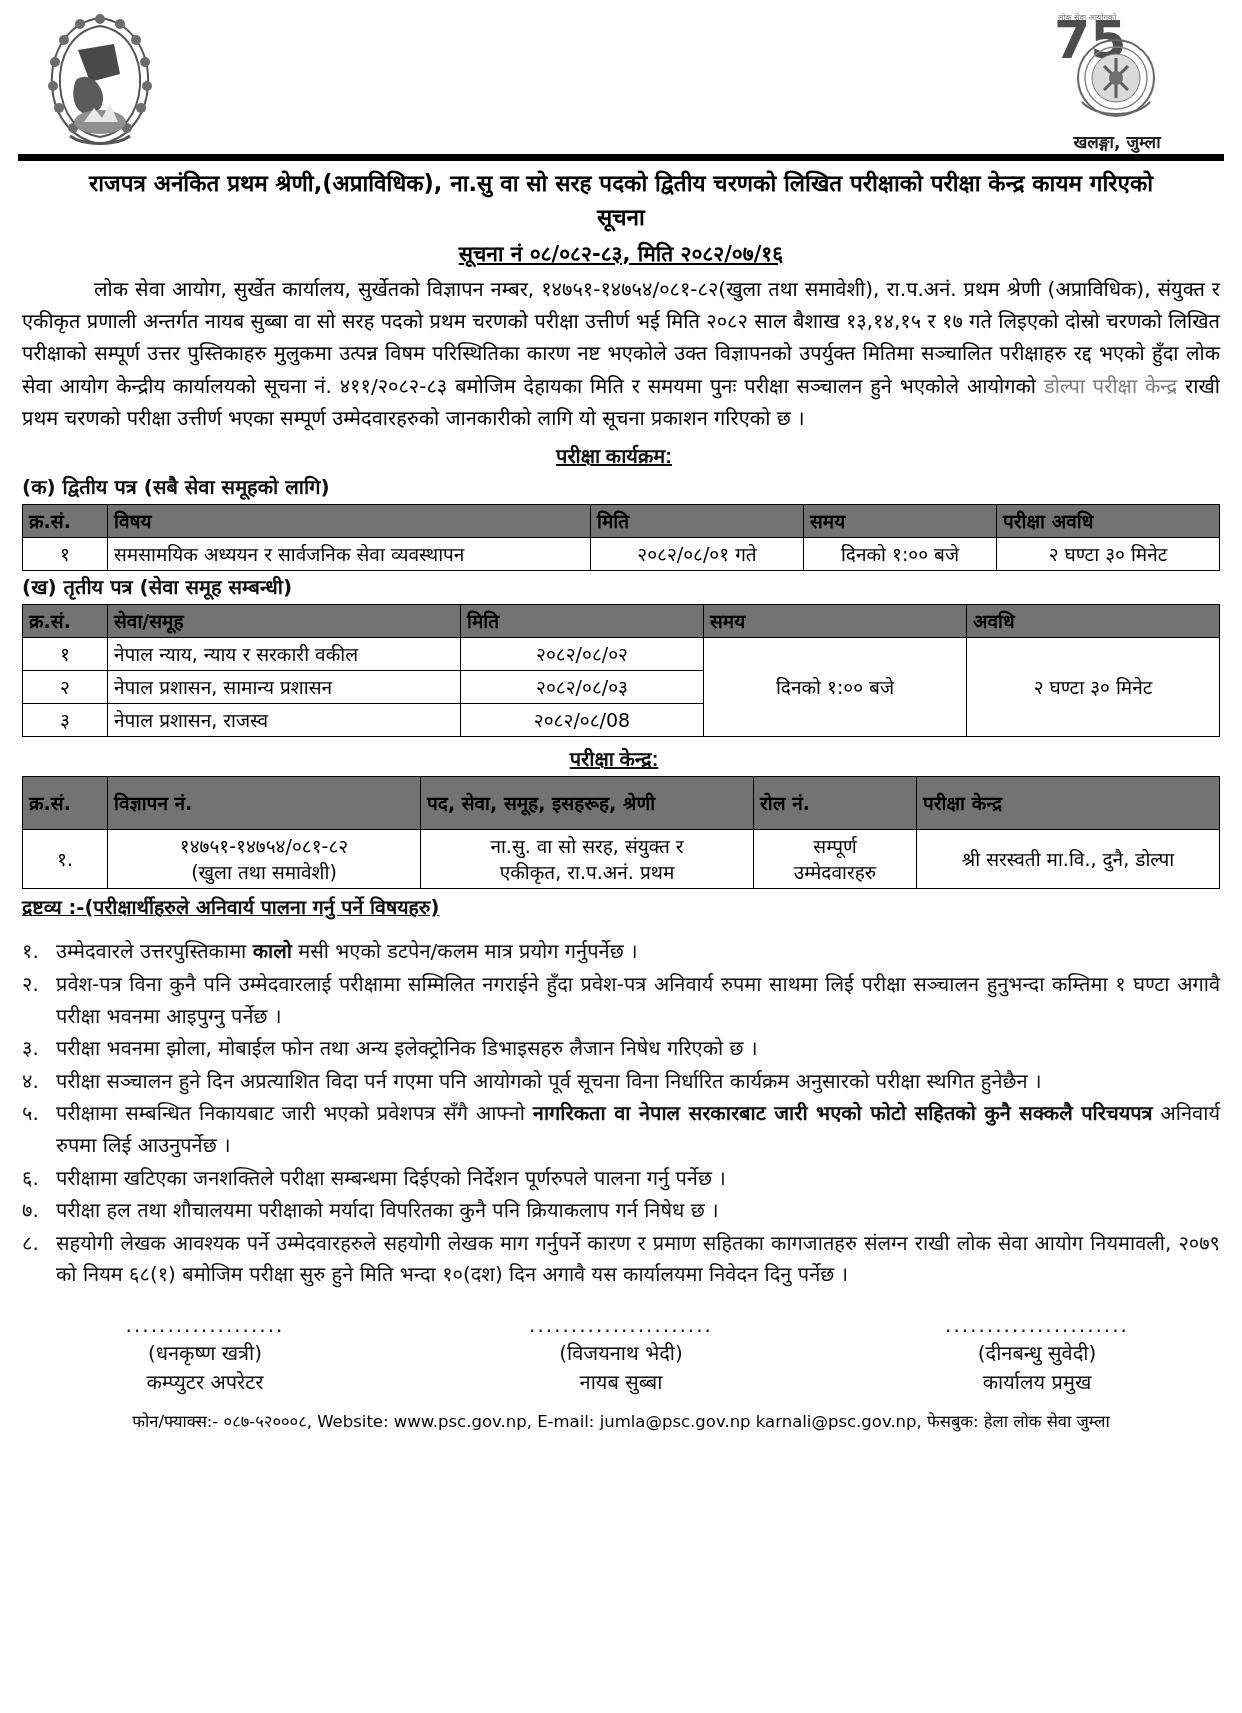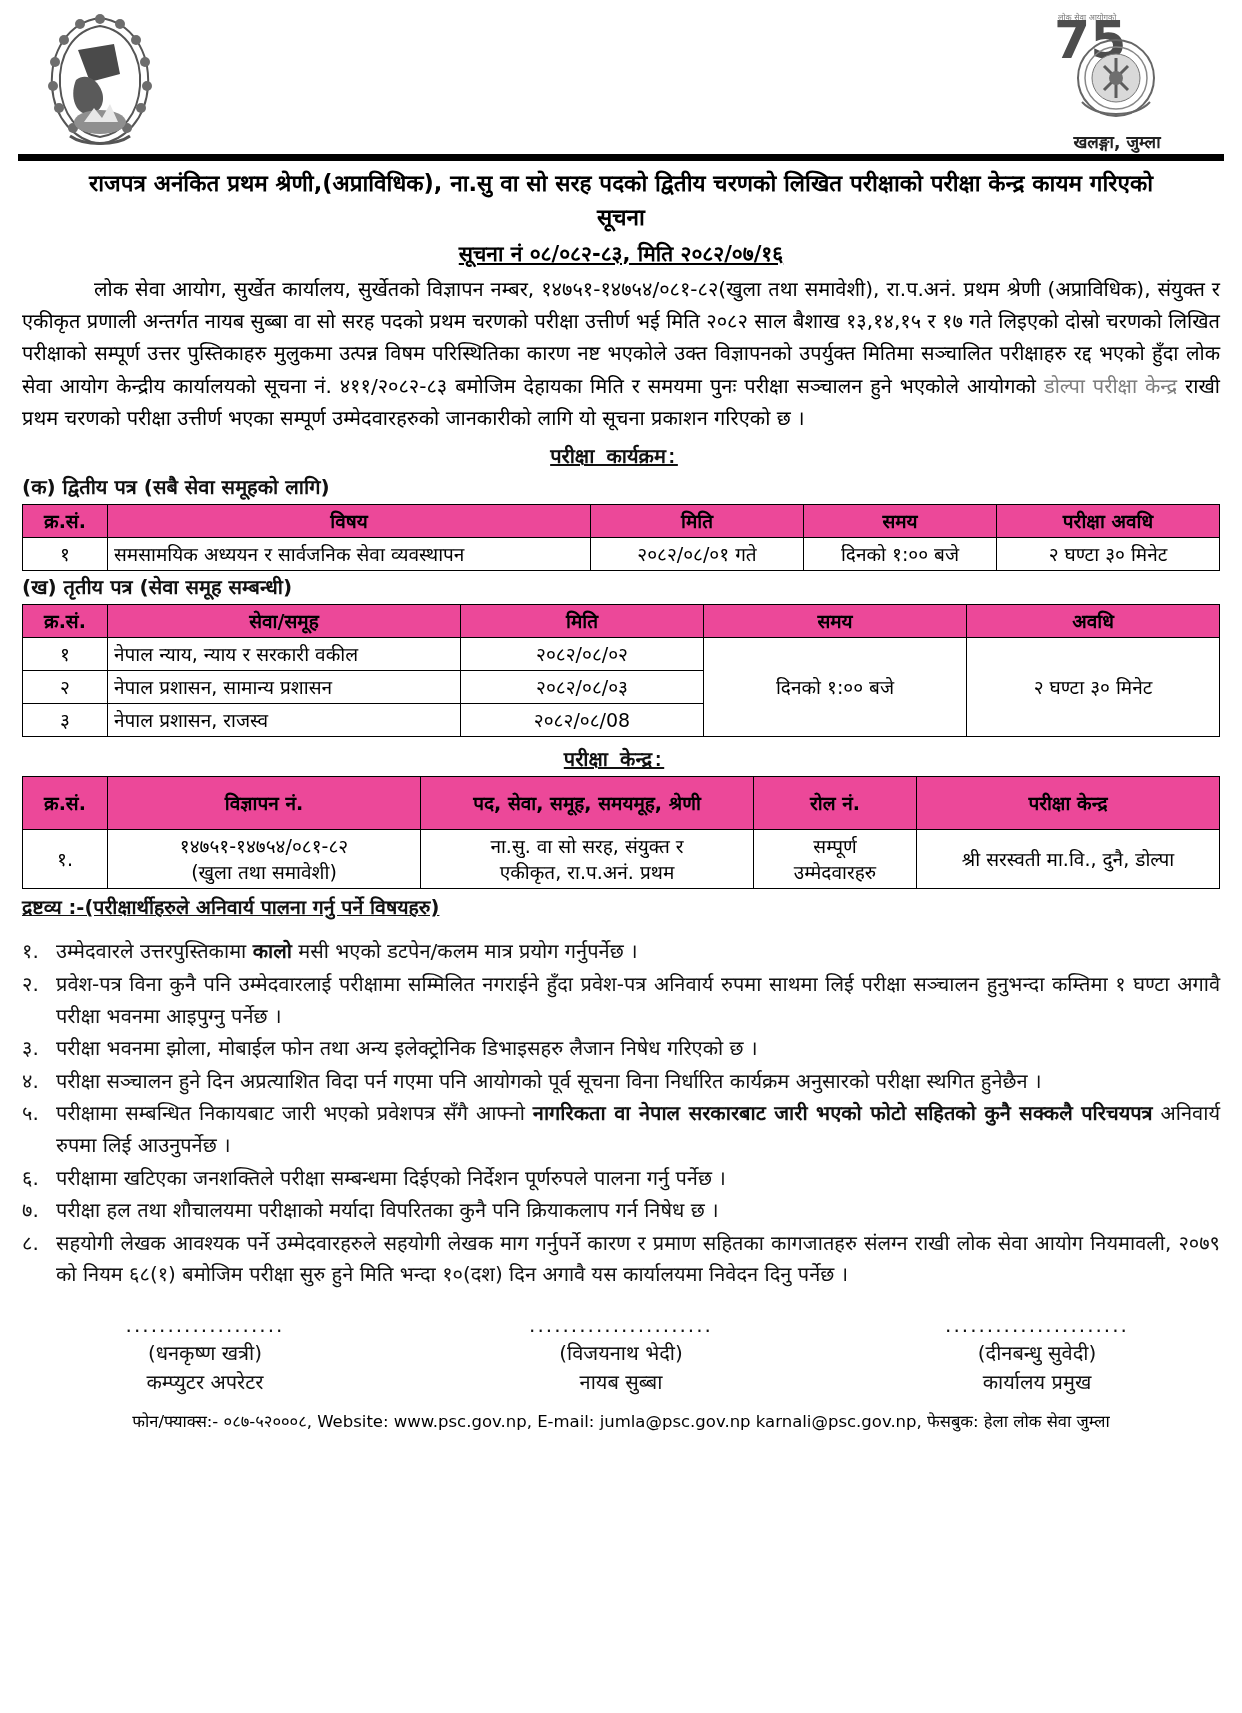--- a/index.html
+++ b/index.html
@@ -111,21 +111,21 @@
     text-indent: 72px;
     color: #000;
   }
   .hl {
     color: #7d7d7d;
   }
 
   
   .center-label {
     text-align: center;
-    font-family: Liberation Mono, monospace;
+    font-family: Liberation Sans, sans-serif;
     font-size: 20px;
     font-weight: bold;
     text-decoration: underline;
     margin: 8px 14px 4px 0;
   }
   .sub-label {
     font-family: "DejaVu Sans", sans-serif;
     font-size: 20px;
     font-weight: bold;
     padding: 0 22px;
@@ -140,23 +140,23 @@
     font-family: "DejaVu Sans", sans-serif;
     font-size: 19px;
     color: #000;
   }
   table.doc th, table.doc td {
     border: 1.6px solid #000;
     padding: 3px 6px;
     vertical-align: middle;
   }
   table.doc thead th {
-    background: #ec4899;
-    font-weight: bold;
-    text-align: center;
+    background: #737373;
+    font-weight: bold;
+    text-align: left;
   }
   td.c { text-align: center; }
   td.l { text-align: left; padding-left: 9px; }
 
   
   .notes {
     padding: 4px 22px 0 22px;
   }
   .notes-head {
     font-family: "DejaVu Sans", sans-serif;
@@ -331,21 +331,21 @@
     </table>
   </div>
 
   <div class="center-label">परीक्षा केन्द्र:</div>
   <div class="tbl-wrap">
     <table class="doc">
       <thead>
         <tr>
           <th style="width:72px;height:46px">क्र.सं.</th>
           <th style="width:300px">विज्ञापन नं.</th>
-          <th style="width:320px">पद, सेवा, समूह, समयमूह, श्रेणी</th>
+          <th style="width:320px">पद, सेवा, समूह, इसहरूह, श्रेणी</th>
           <th style="width:150px">रोल नं.</th>
           <th>परीक्षा केन्द्र</th>
         </tr>
       </thead>
       <tbody>
         <tr>
           <td class="c">१.</td>
           <td class="c">
             <div>१४७५१-१४७५४/०८१-८२</div>
             <div>(खुला तथा समावेशी)</div>

